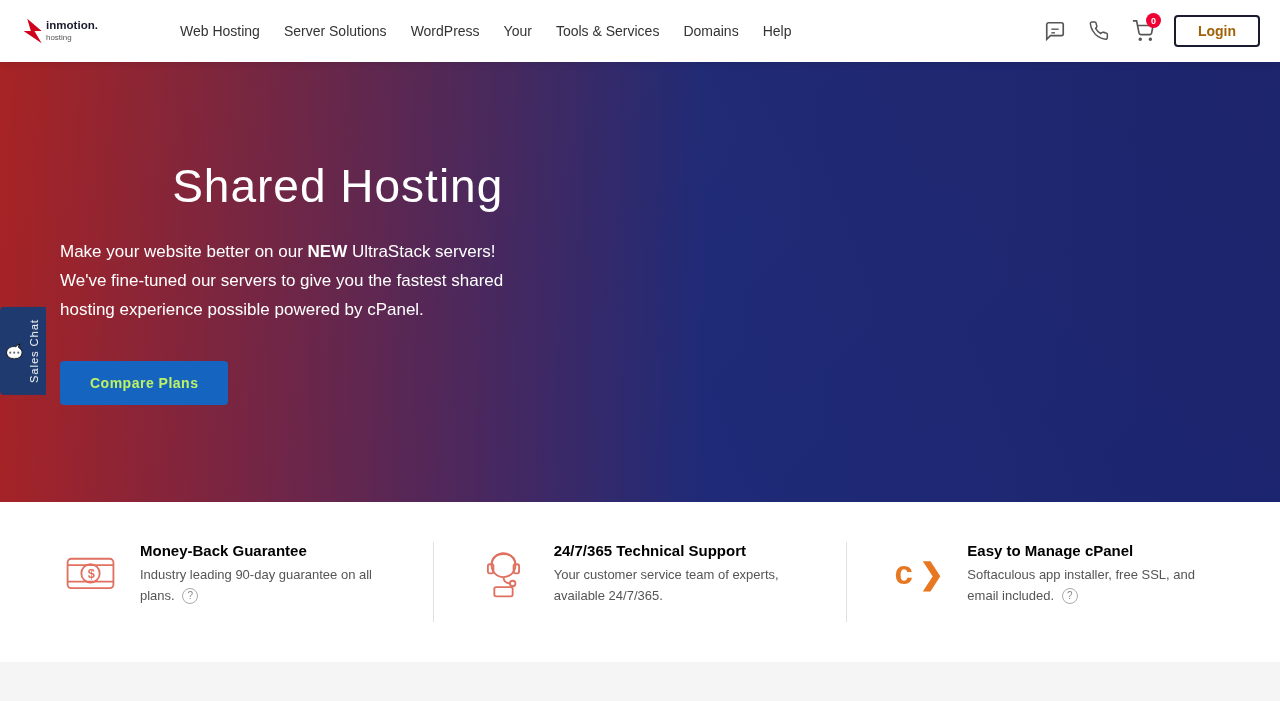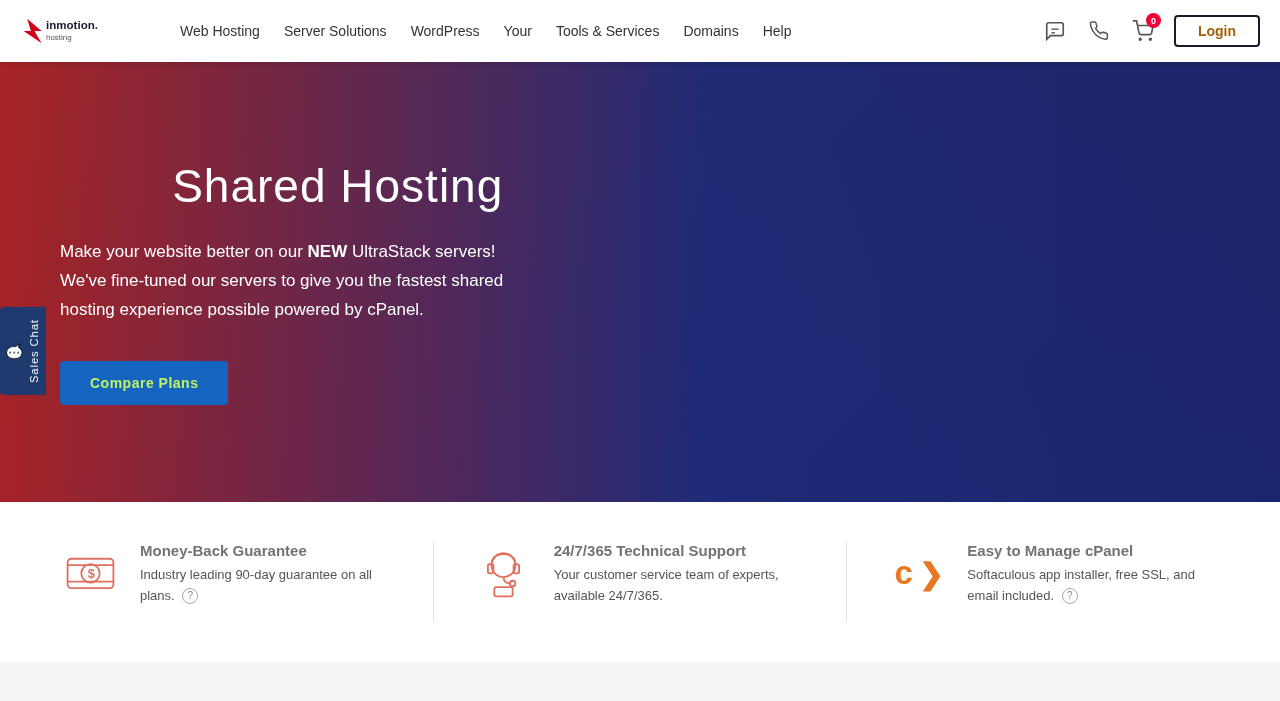--- a/index.html
+++ b/index.html
@@ -180,21 +180,21 @@
       height: 60px;
       flex-shrink: 0;
       display: flex;
       align-items: center;
       justify-content: center;
     }
     .feature-text {}
     .feature-title {
       font-size: 15px;
       font-weight: 700;
-      color: #737373;
+      color: #000000;
       margin-bottom: 6px;
     }
     .feature-desc {
       font-size: 13px;
       color: #555;
       line-height: 1.6;
     }
     .feature-help {
       display: inline-block;
       width: 16px;

